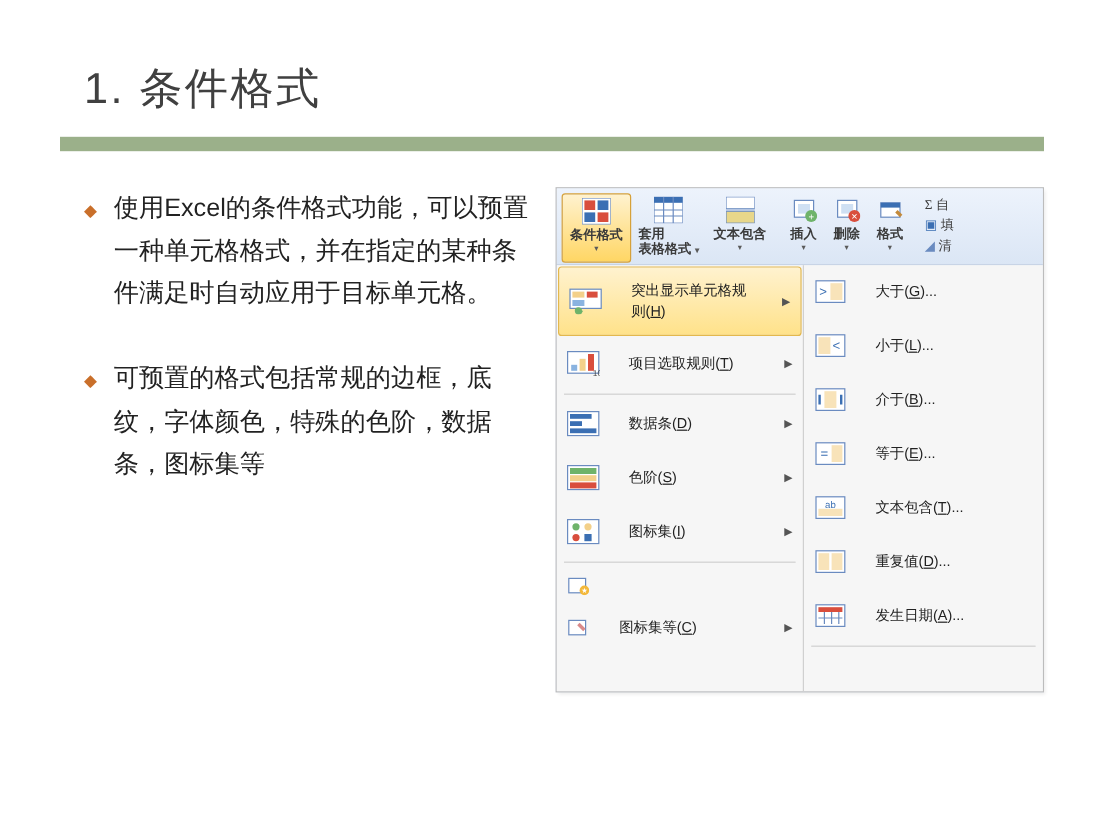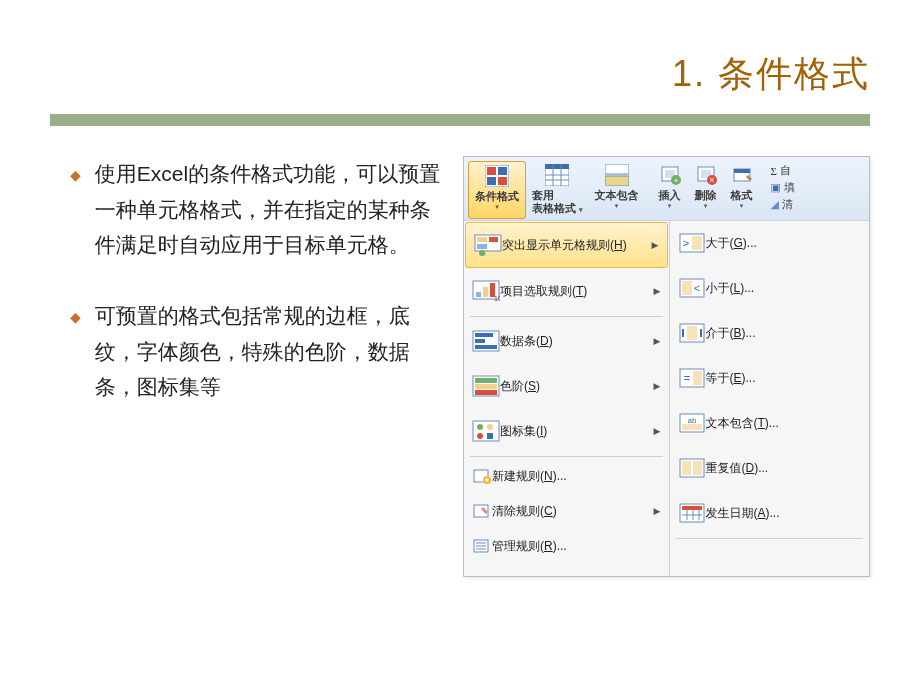--- a/index.html
+++ b/index.html
@@ -13,25 +13,24 @@
   }
   .slide {
     width: 920px;
     height: 690px;
     box-sizing: border-box;
     padding: 50px 50px 0 50px;
     position: relative;
   }
   .title {
     font-size: 36px;
-    color: #a16207;
+    color: #404040;
     font-weight: normal;
     margin: 0 0 15px 20px;
     letter-spacing: 2px;
-    text-align: right;
   }
   .divider {
     height: 12px;
     background: #9bb08a;
     margin-bottom: 30px;
   }
   .content-row {
     display: flex;
     gap: 20px;
   }
@@ -113,21 +112,21 @@
     width:205px;
   }
   .menu-col.right {
     width:200px;
     border-right:none;
   }
   .menu-item {
     display:flex;
     align-items:center;
     padding:8px 8px;
-    gap:0;
+    gap:24px;
     color:#222;
     font-size:12px;
     border-bottom:1px solid transparent;
   }
   .menu-item.high {
     padding:11px 8px;
   }
   .menu-item.highlight {
     background: linear-gradient(#fff2cf,#ffe28a);
     border:1px solid #e3b84e;
@@ -329,42 +328,30 @@
           </div>
           <div class="menu-sep"></div>
           <div class="menu-item">
             <span class="menu-icon mi-small">
               <svg width="18" height="16">
                   <rect x="1" y="2" width="14" height="12" fill="#fff" stroke="#6a8bc0"></rect>
                   <circle cx="14" cy="12" r="4" fill="#f3b83a"></circle>
                   <text x="14" y="14" font-size="6" fill="#fff" text-anchor="middle">★</text>
                 </svg>
             </span>
-            <span class="menu-text"><span>新建规则(</span><span class="hotkey">N</span><span>)...</span></span>
           </div>
           <div class="menu-item">
             <span class="menu-icon mi-small">
               <svg width="18" height="16">
                   <rect x="1" y="2" width="14" height="12" fill="#fff" stroke="#6a8bc0"></rect>
                   <path d="M10 4 l5 5 l-2 2 l-5 -5 z" fill="#d98a8a"></path>
                 </svg>
             </span>
-            <span class="menu-text"><span>清除规则(</span><span class="hotkey">C</span><span>)</span></span>
-            <span class="menu-arrow">▶</span>
-          </div>
-          <div class="menu-item">
-            <span class="menu-icon mi-small">
-              <svg width="18" height="16">
-                  <rect x="1" y="2" width="14" height="12" fill="#fff" stroke="#6a8bc0"></rect>
-                  <line x1="3" y1="5" x2="13" y2="5" stroke="#6a8bc0"></line>
-                  <line x1="3" y1="8" x2="13" y2="8" stroke="#6a8bc0"></line>
-                  <line x1="3" y1="11" x2="13" y2="11" stroke="#6a8bc0"></line>
-                </svg>
-            </span>
-            <span class="menu-text"><span>管理规则(</span><span class="hotkey">R</span><span>)...</span></span>
+            <span class="menu-text"><span>图标集等(</span><span class="hotkey">C</span><span>)</span></span>
+            <span class="menu-arrow">▶</span>
           </div>
         </div>
 
         <div class="menu-col right">
           <div class="menu-item high">
             <span class="menu-icon">
               <svg width="26" height="20">
                   <rect x="1" y="1" width="24" height="18" fill="#fff" stroke="#6a8bc0"></rect>
                   <rect x="13" y="3" width="10" height="14" fill="#f3d08a" opacity="0.6"></rect>
                   <text x="7" y="14" font-size="11" fill="#3b6fb3" text-anchor="middle">&gt;</text>

